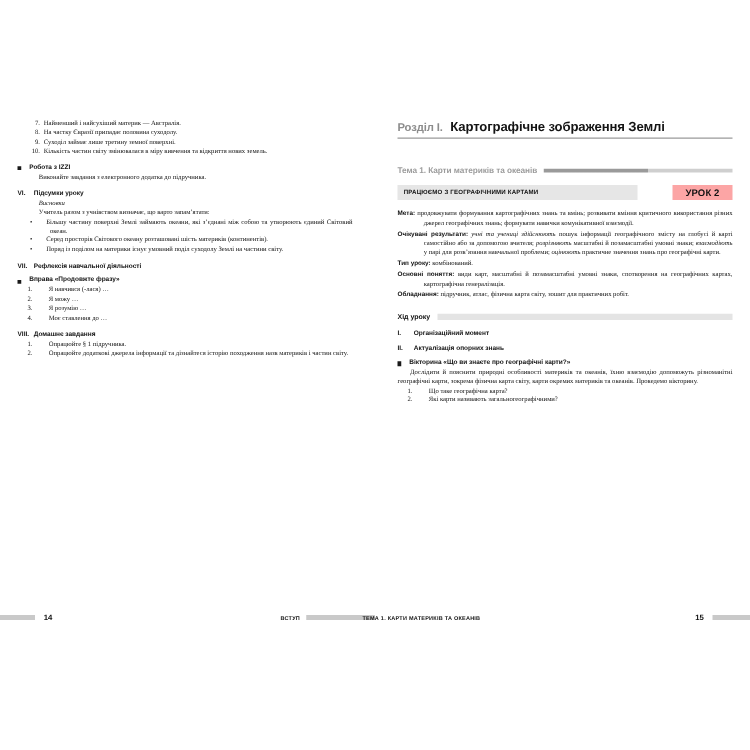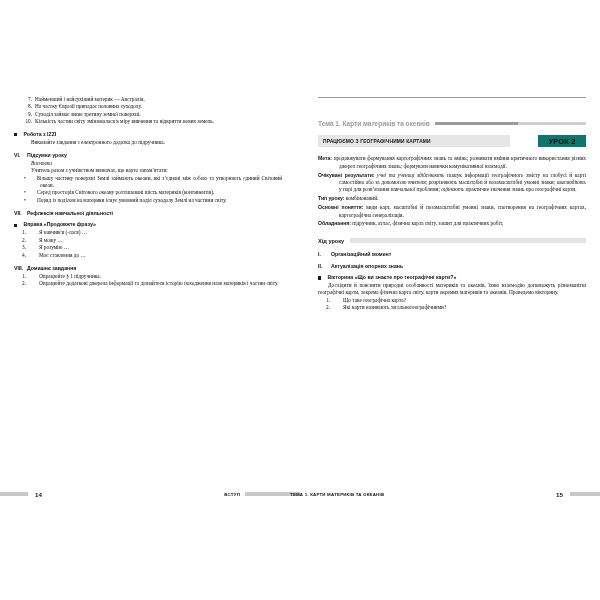--- a/index.html
+++ b/index.html
@@ -136,21 +136,21 @@
   .lesson-left{
     flex:1;background:#e6e6e6;
     display:flex;align-items:center;
     padding-left:5px;
     font-family:"Liberation Sans",sans-serif;
     font-size:4.9px;font-weight:bold;
     letter-spacing:0.15px;
     color:#111;
   }
   .lesson-right{
-    width:48px;background:#0f766e;
+    width:48px;background:#fca5a5;
     display:flex;align-items:center;justify-content:center;
     font-family:"Liberation Sans",sans-serif;
     font-size:7.6px;font-weight:bold;
     color:#111;letter-spacing:0.1px;margin-left:28px;
   }
 
   .hang{
     font-size:5.3px;line-height:7.4px;
     text-align:justify;
     padding-left:21px;text-indent:-21px;
@@ -248,20 +248,24 @@
       <ul class="sub-list">
         <li><span class="n">1.</span><span>Опрацюйте § 1 підручника.</span></li>
         <li><span class="n">2.</span><span>Опрацюйте додаткові джерела інформації та дізнайтеся історію походження назв материків і частин світу.</span></li>
       </ul>
 
     </div>
   </div>
 
   <div class="page-right">
 
+    <div class="chap-bar">
+      <span class="chap-num">Розділ I.</span>
+      <span class="chap-title">Картографічне зображення Землі</span>
+    </div>
     <div class="chap-rule"></div>
 
     <div class="topic-row">
       <span class="topic-txt">Тема 1. Карти материків та океанів</span>
       <span class="topic-bar"></span>
     </div>
 
     <div class="lesson-row">
       <div class="lesson-left">ПРАЦЮЄМО З ГЕОГРАФІЧНИМИ КАРТАМИ</div>
       <div class="lesson-right">УРОК 2</div>

